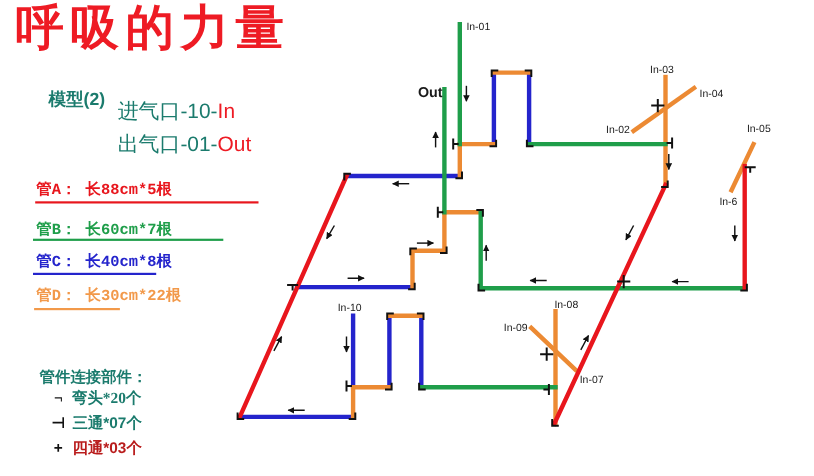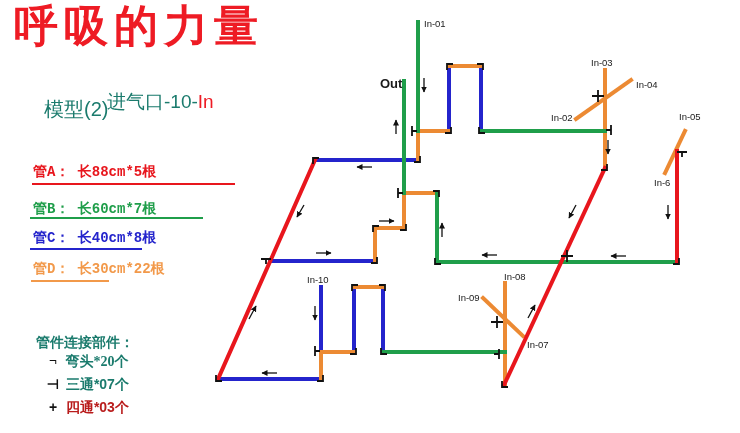--- a/index.html
+++ b/index.html
@@ -1,39 +1,40 @@
 <!DOCTYPE html>
 <html><head>
 <meta charset="utf-8">
 <style>
   html,body{margin:0;padding:0;background:#888;}
   .slide{position:relative;width:740px;height:433px;background:#ffffff;overflow:hidden;
          font-family:"Liberation Sans","DejaVu Sans",sans-serif;}
   .abs{position:absolute;}
   .page-title{left:14px;top:2px;font-size:44px;font-weight:bold;letter-spacing:6px;line-height:1.1;}
-  .subtitle{left:44px;top:96px;font-size:20px;font-weight:normal;}
+  .subtitle{left:44px;top:80px;font-size:16px;font-weight:bold;}
   .io-block{left:107px;top:87px;font-size:19px;font-weight:normal;line-height:30px;white-space:nowrap;}
   .legend-row-text{font-size:14px;font-weight:bold;white-space:nowrap;font-family:Liberation Mono, monospace;}
   .legend-line{height:2px;}
   .conn-header{left:36px;top:334px;font-size:14px;font-weight:bold;}
   .conn-row{font-size:14px;font-weight:bold;white-space:nowrap;}
   .conn-sym{display:inline-block;width:18px;color:#111;text-align:center;font-weight:bold;}
   svg text{font-family:"Liberation Sans","DejaVu Sans",sans-serif;}
 </style>
 </head>
 <body>
 
 <div class="slide">
 
   <div class="abs page-title" style="color: rgb(238, 27, 36);">呼吸的力量</div>
 
   <div class="abs subtitle" style="color: rgb(27, 123, 109);">模型(2)</div>
 
   <div class="abs io-block">
     <div><span class="teal-txt" style="color: rgb(27, 123, 109);">进气口-10-</span><span class="red-txt" style="color: rgb(238, 27, 36);">In</span></div>
+    <div><span class="teal-txt" style="color: rgb(27, 123, 109);">出气口-01-</span><span class="red-txt" style="color: rgb(238, 27, 36);">Out</span></div>
   </div>
 
   <div id="pipe-legend">
       <div class="abs legend-row-text" style="left: 33px; top: 163px; color: rgb(232, 22, 29);">管A： 长88cm*5根</div>
       <div class="abs legend-line" style="left: 32px; top: 183px; width: 203px; background: rgb(232, 22, 29);"></div>
       <div class="abs legend-row-text" style="left: 33px; top: 200px; color: rgb(31, 158, 74);">管B： 长60cm*7根</div>
       <div class="abs legend-line" style="left: 30px; top: 217px; width: 173px; background: rgb(31, 158, 74);"></div>
       <div class="abs legend-row-text" style="left: 33px; top: 229px; color: rgb(36, 36, 204);">管C： 长40cm*8根</div>
       <div class="abs legend-line" style="left: 30px; top: 248px; width: 112px; background: rgb(36, 36, 204);"></div>
       <div class="abs legend-row-text" style="left: 33px; top: 260px; color: rgb(242, 153, 74);">管D： 长30cm*22根</div>

